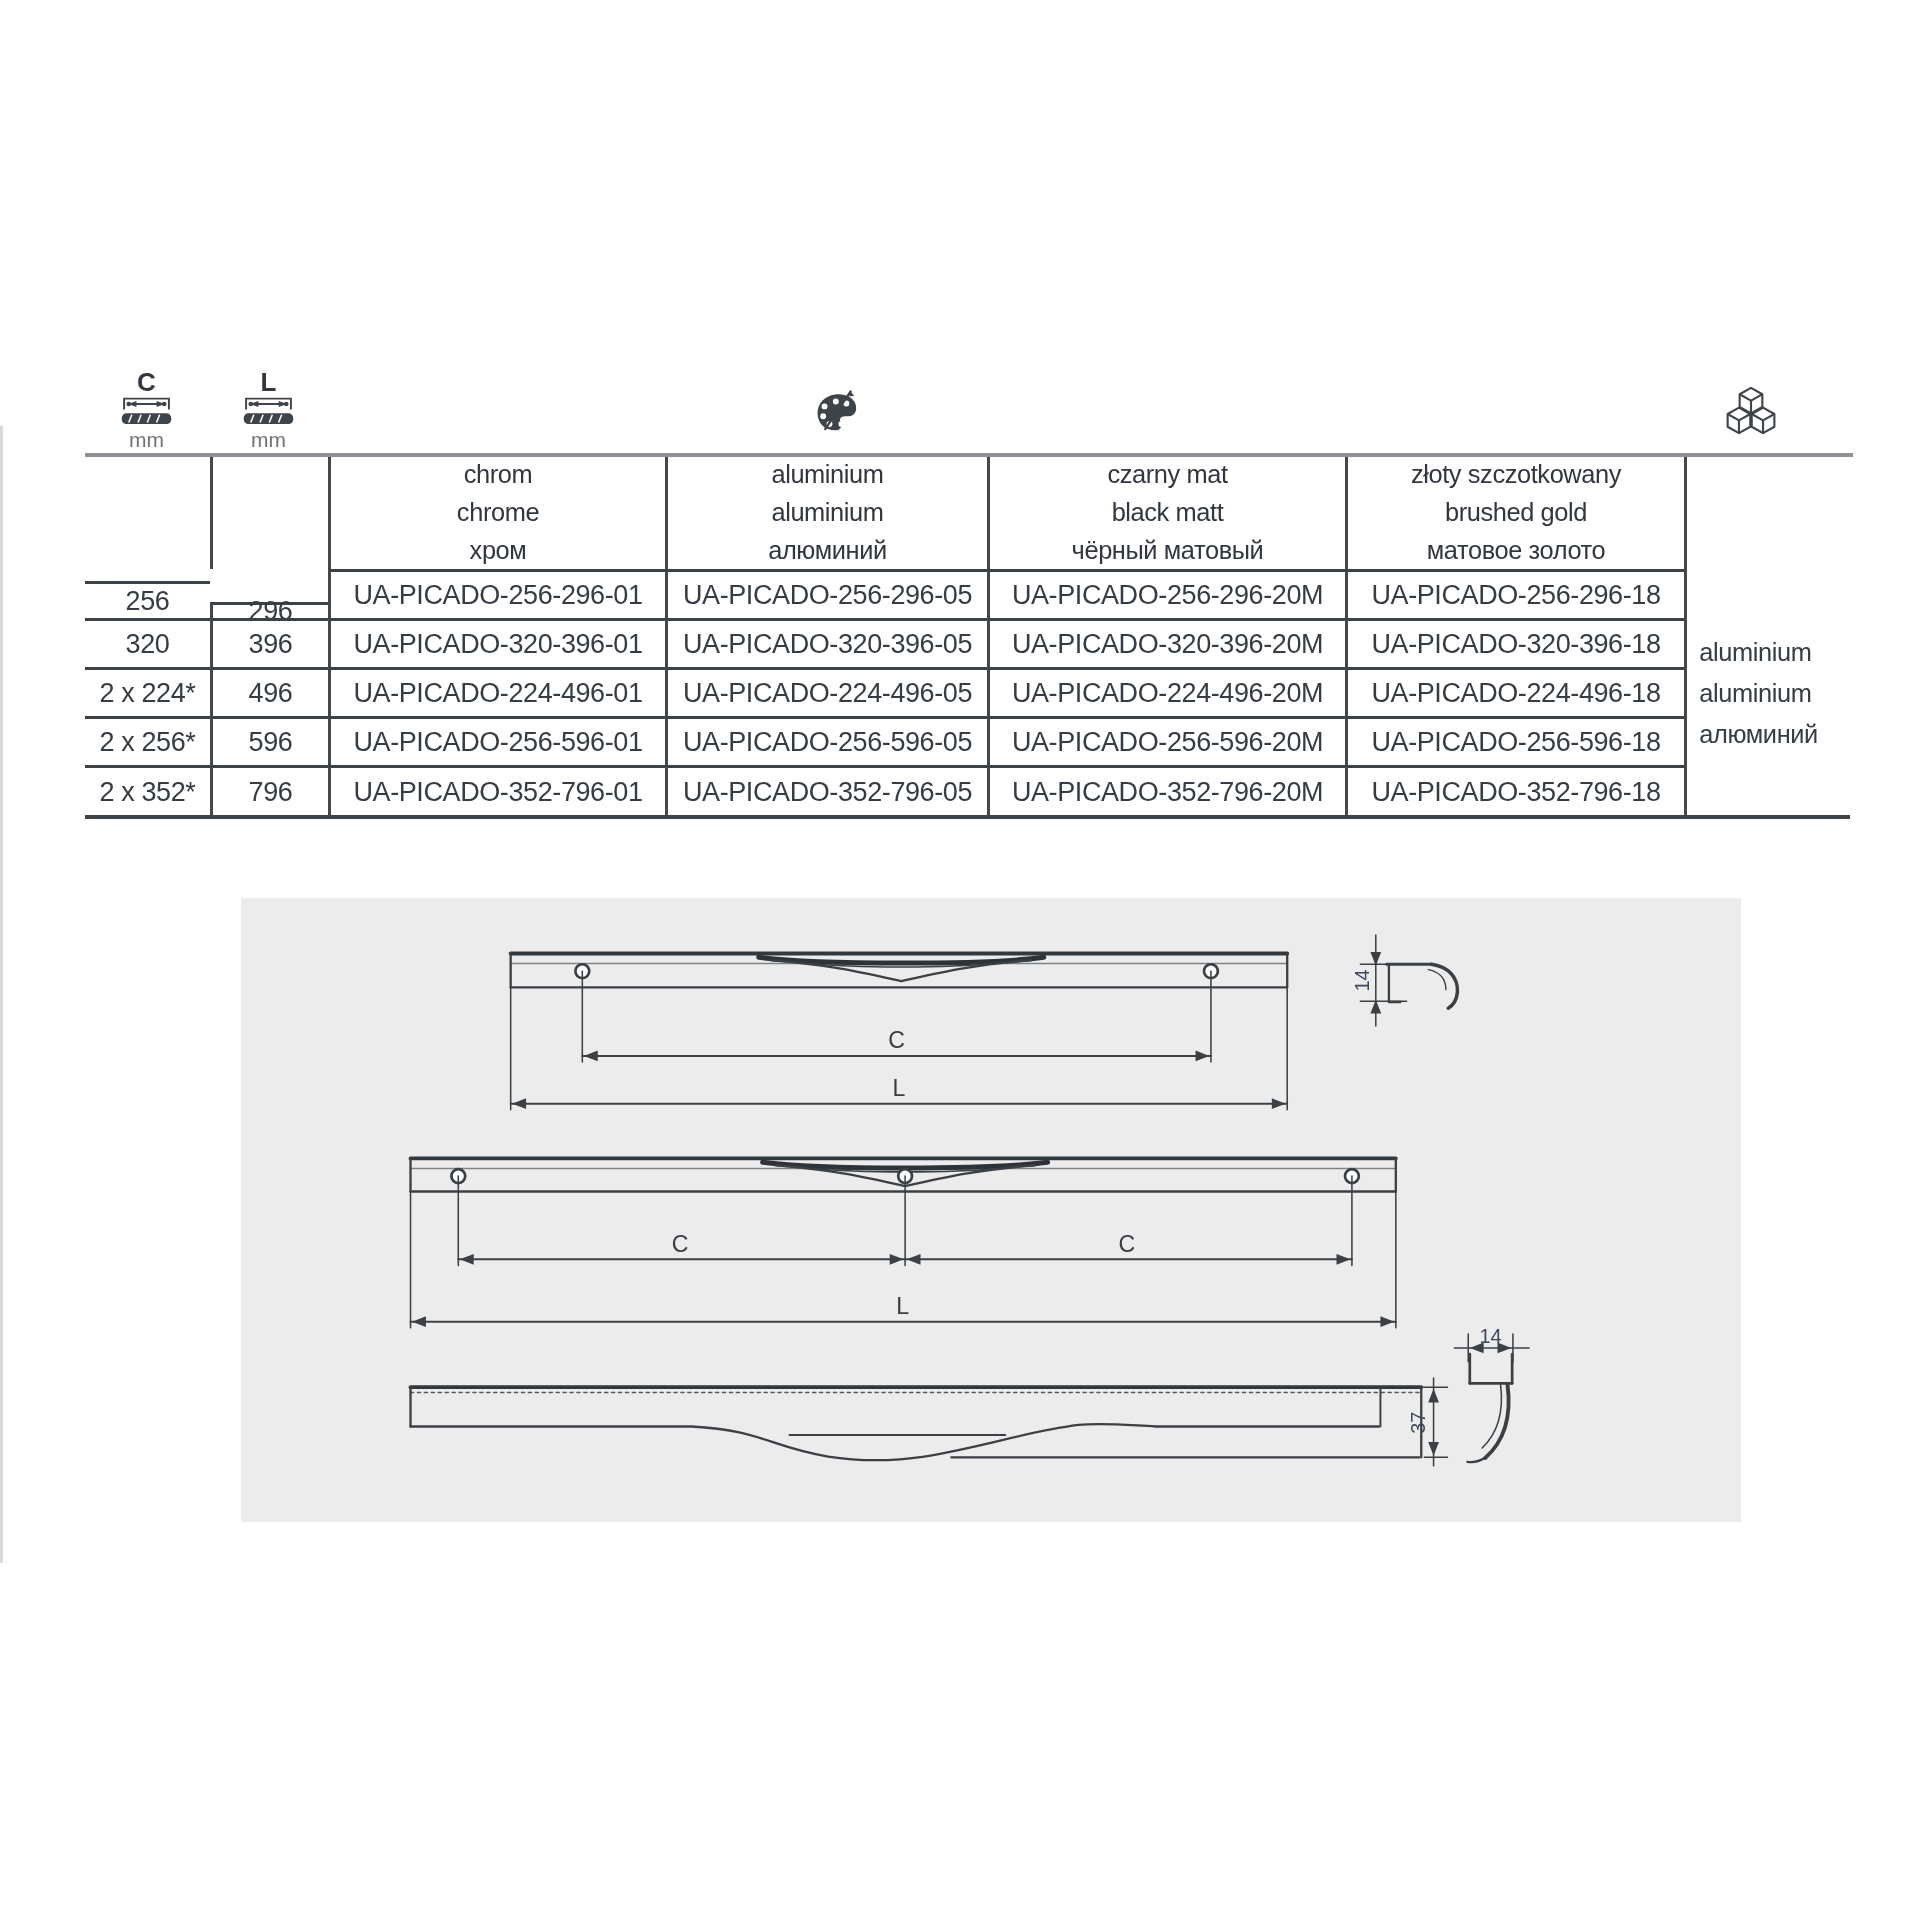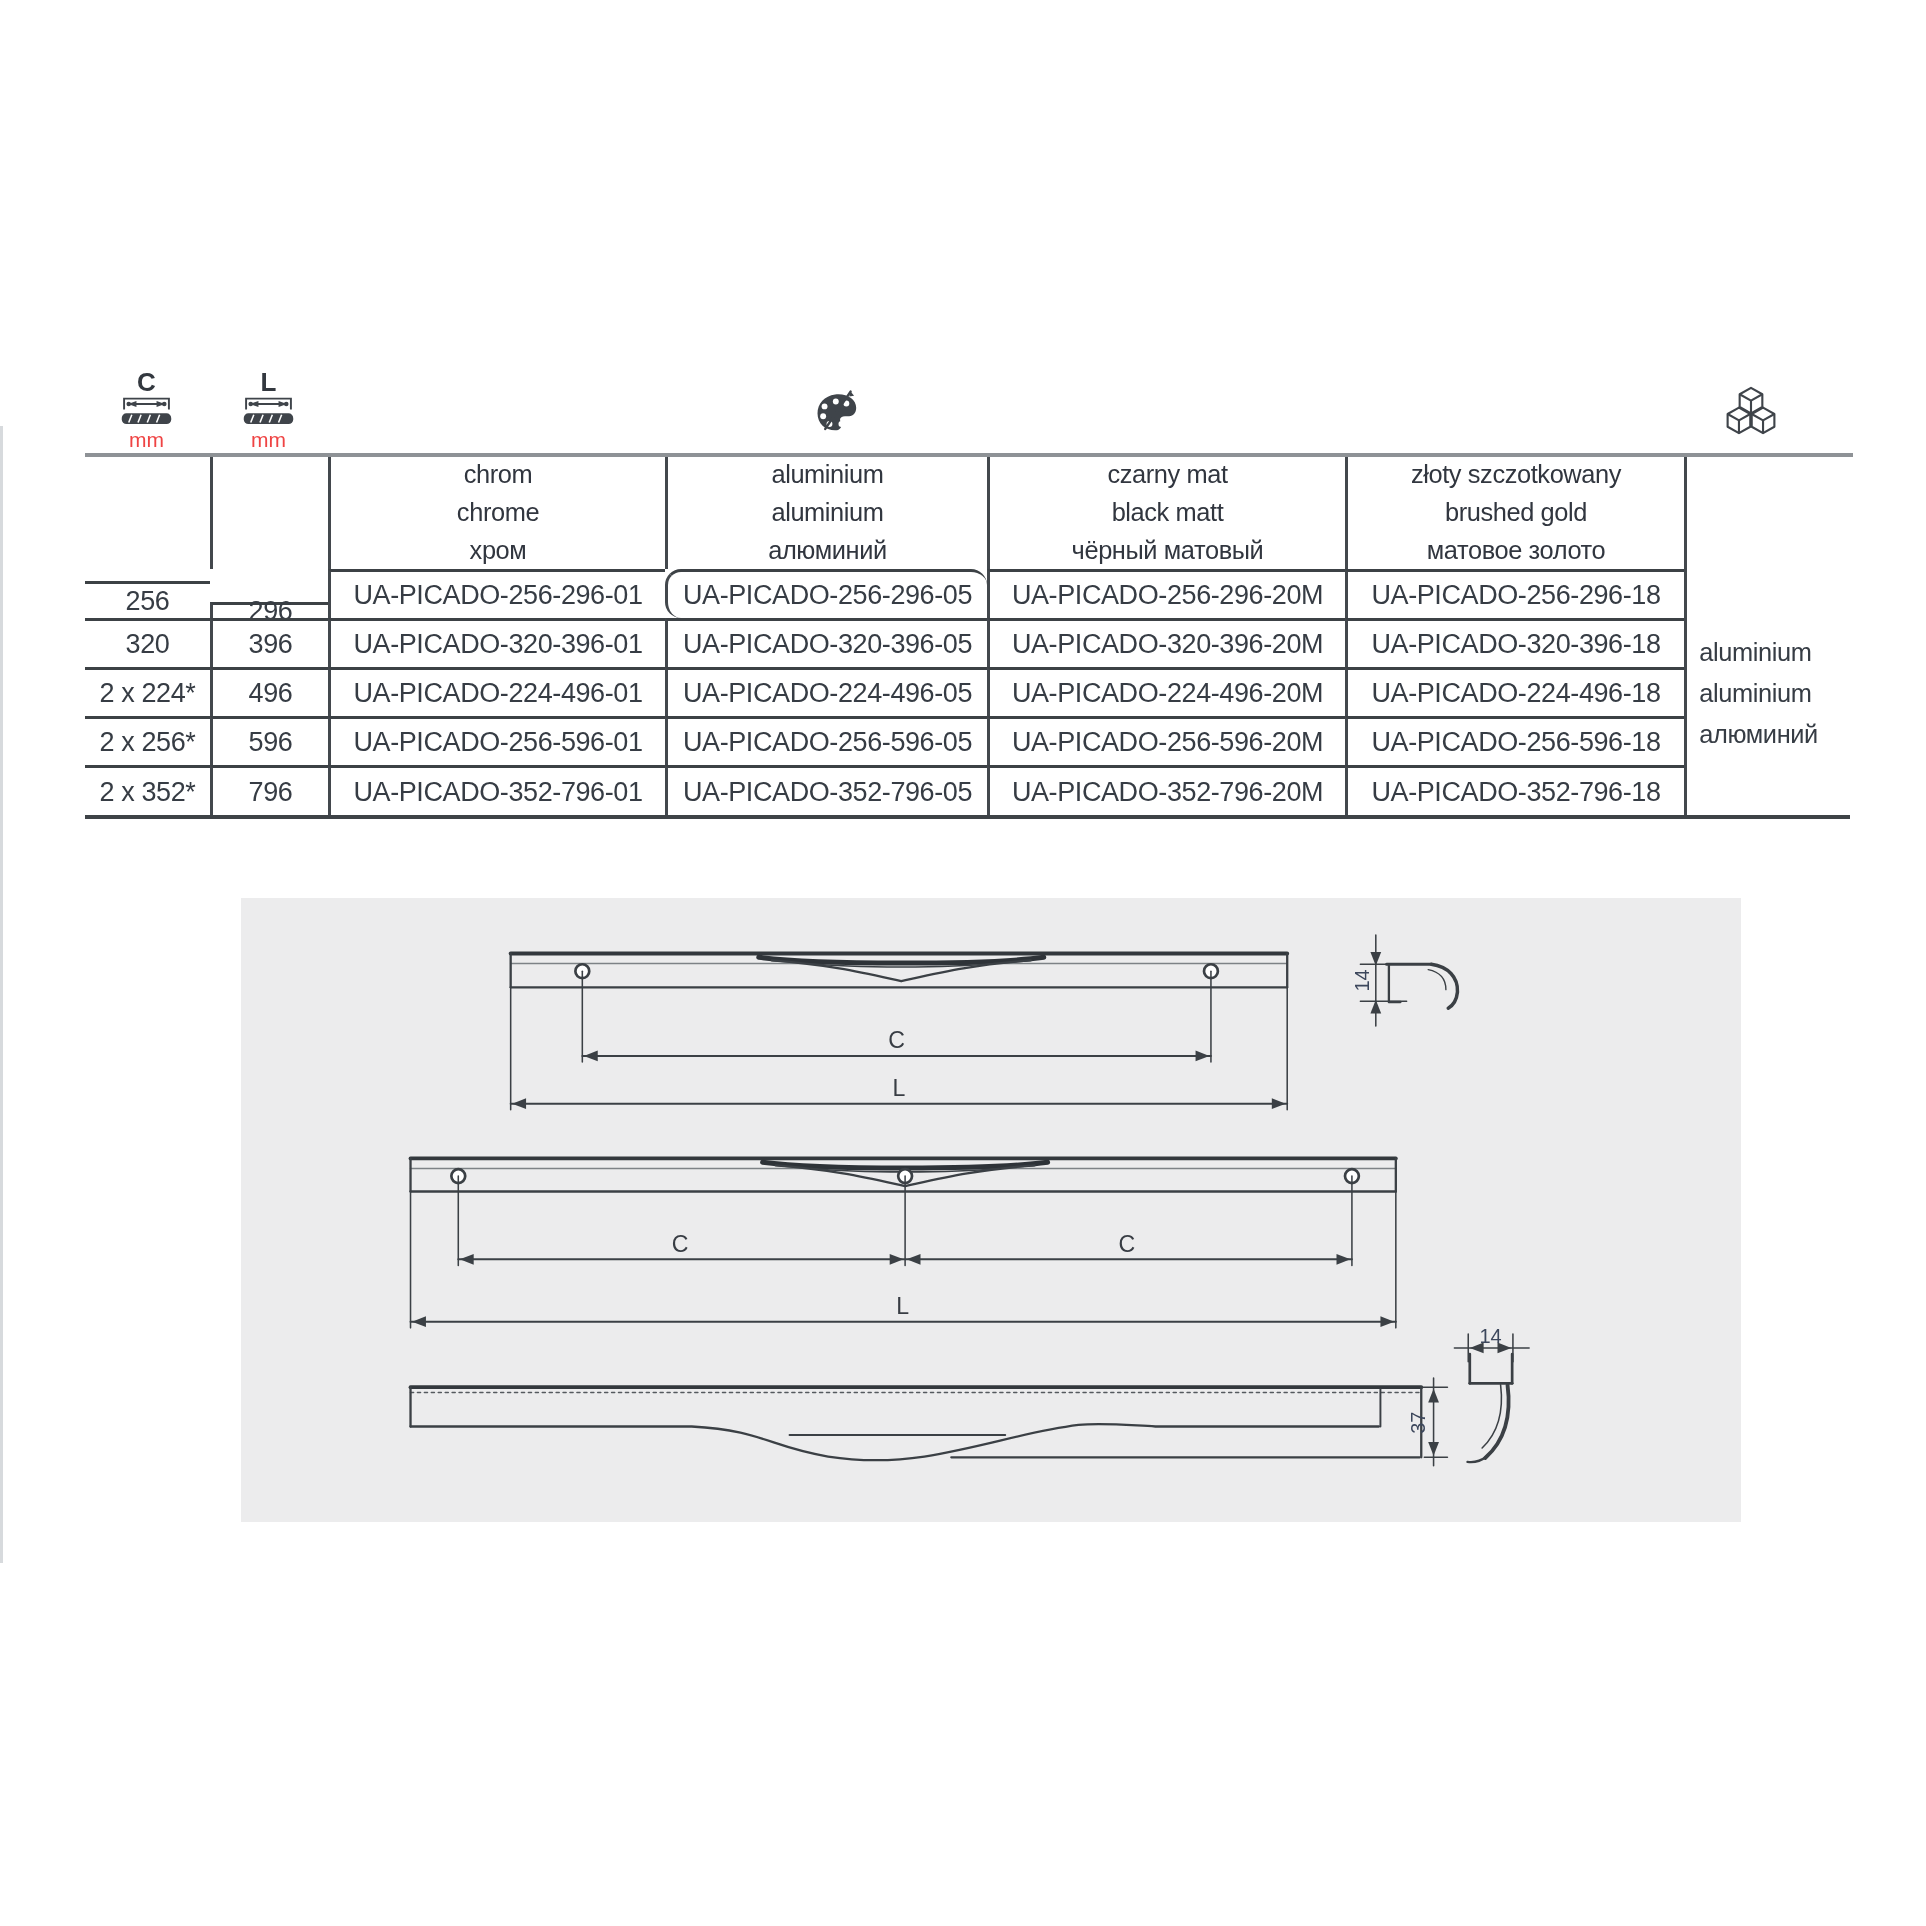--- a/index.html
+++ b/index.html
@@ -7,21 +7,21 @@
        font-family:"Liberation Sans","DejaVu Sans",sans-serif;color:#3a3f46;}
   .canvas{position:absolute;inset:0;}
 
   
   .edge-artifact{position:absolute;left:0;top:426px;width:3.1px;height:1137px;background:#d7dadd;}
 
   
   .dim-key{position:absolute;width:123px;text-align:center;}
   .dim-key .letter{font-size:26px;font-weight:bold;color:#33383f;line-height:23px;}
   .dim-key svg{display:block;margin:3.1px auto 0 auto;}
-  .dim-key .unit{font-size:21px;color:#ef4444;line-height:20px;margin-top:1.5px;}
+  .dim-key .unit{font-size:21px;color:#737373;line-height:20px;margin-top:1.5px;}
   .legend-icon{position:absolute;}
 
   
   .spec-table{position:absolute;left:85px;top:455px;width:1757px;height:362px;
     display:grid;grid-template-columns:125px 118px 337px 322px 358px 339px 158px;
     grid-template-rows:114px 49px 49px 49px 49px 51px;}
   .spec-table::before{content:"";position:absolute;left:0;top:-2.3px;width:calc(100% + 10.8px);
     height:3.9px;background:#8e9296;}
   .spec-table::after{content:"";position:absolute;left:0;bottom:-1.5px;width:calc(100% + 7.7px);
     height:3.1px;background:#3e4347;}
@@ -141,21 +141,21 @@
       </div>
       <div class="cell bl hdr" style="grid-area: 1 / 6;">
         <div>złoty szczotkowany</div>
         <div>brushed gold</div>
         <div>матовое золото</div>
       </div>
       <div class="cell bl" style="grid-area: 1 / 7;"></div>
       <div class="cell bt" style="grid-area: 2 / 1; margin-top: 12px;">256</div>
       <div class="cell bl bt" style="grid-area: 2 / 2; margin-top: 33px;">296</div>
       <div class="cell bl bt" style="grid-area: 2 / 3;">UA-PICADO-256-296-01</div>
-      <div class="cell bl bt" style="grid-area: 2 / 4; border-radius: 16px;">UA-PICADO-256-296-05</div>
+      <div class="cell bl bt" style="grid-area: 2 / 4;">UA-PICADO-256-296-05</div>
       <div class="cell bl bt" style="grid-area: 2 / 5;">UA-PICADO-256-296-20M</div>
       <div class="cell bl bt" style="grid-area: 2 / 6;">UA-PICADO-256-296-18</div>
       <div class="cell bt" style="grid-area: 3 / 1;">320</div>
       <div class="cell bl bt" style="grid-area: 3 / 2;">396</div>
       <div class="cell bl bt" style="grid-area: 3 / 3;">UA-PICADO-320-396-01</div>
       <div class="cell bl bt" style="grid-area: 3 / 4;">UA-PICADO-320-396-05</div>
       <div class="cell bl bt" style="grid-area: 3 / 5;">UA-PICADO-320-396-20M</div>
       <div class="cell bl bt" style="grid-area: 3 / 6;">UA-PICADO-320-396-18</div>
       <div class="cell bt" style="grid-area: 4 / 1;">2 x 224*</div>
       <div class="cell bl bt" style="grid-area: 4 / 2;">496</div>

